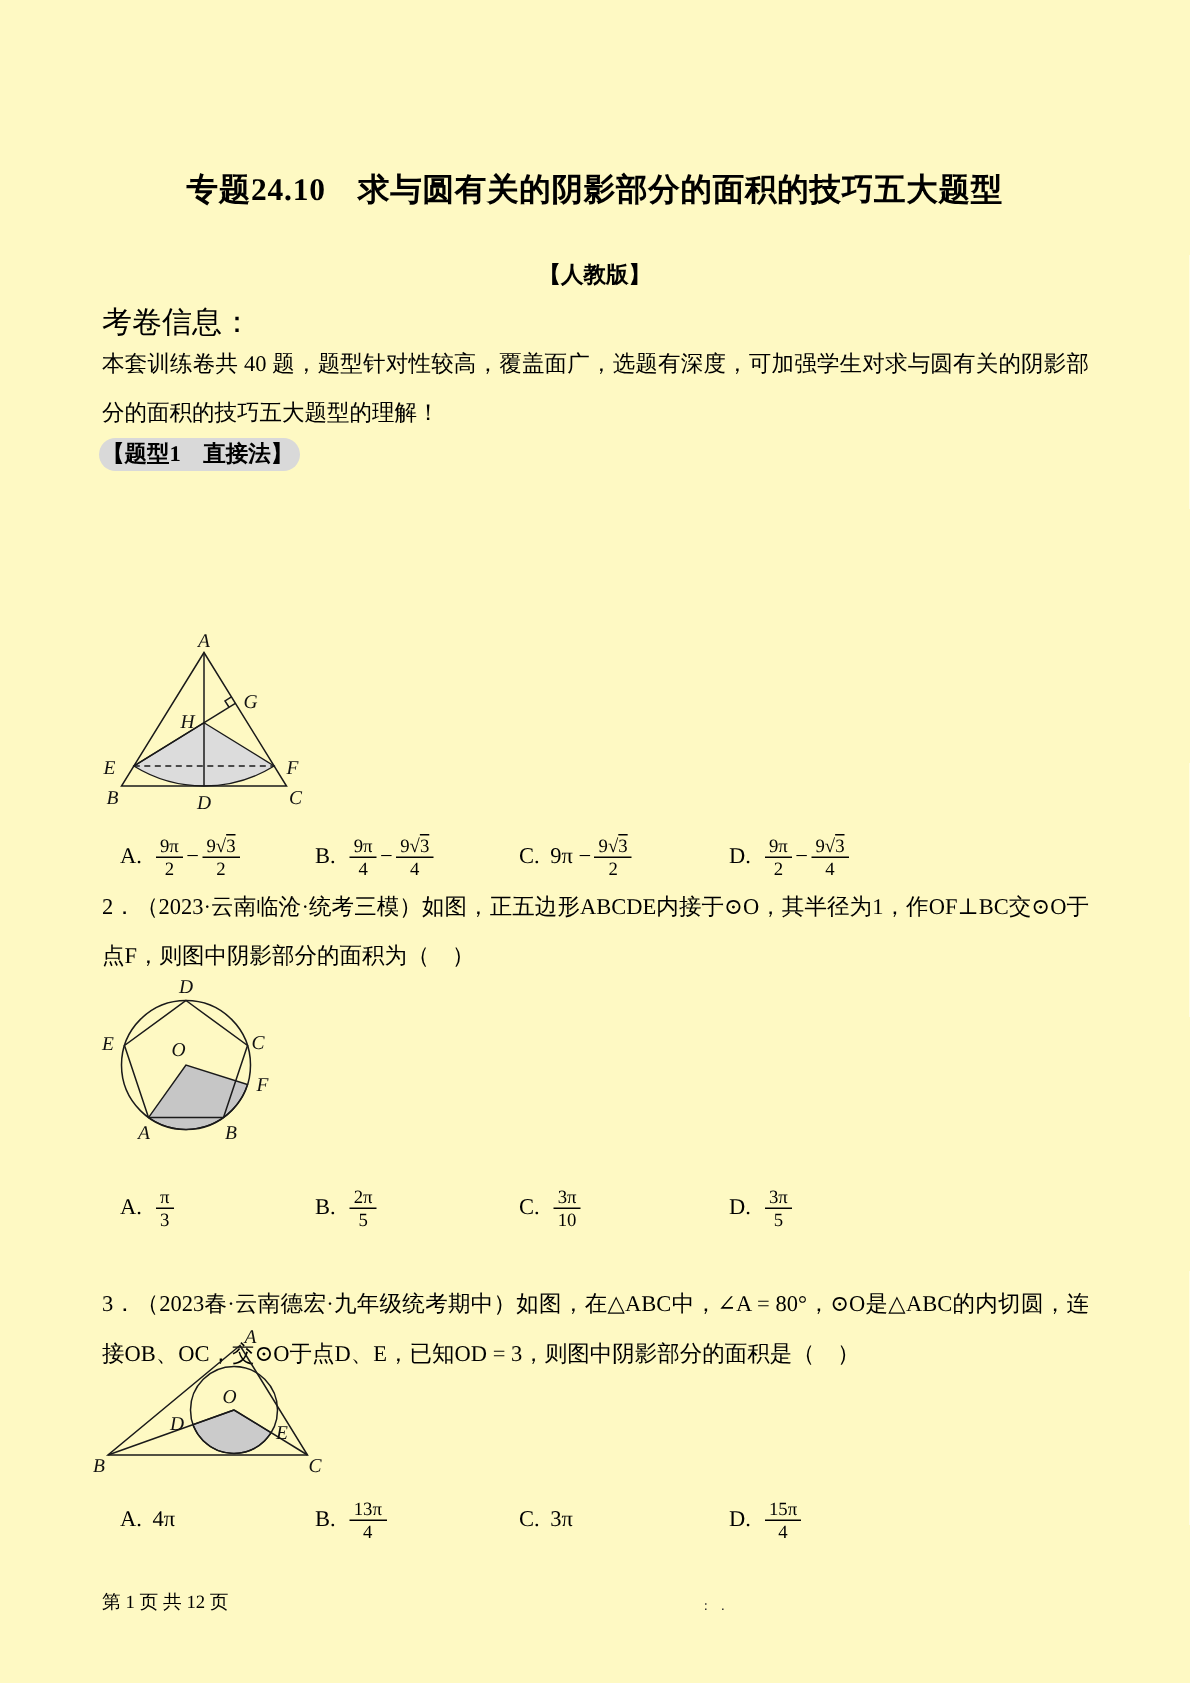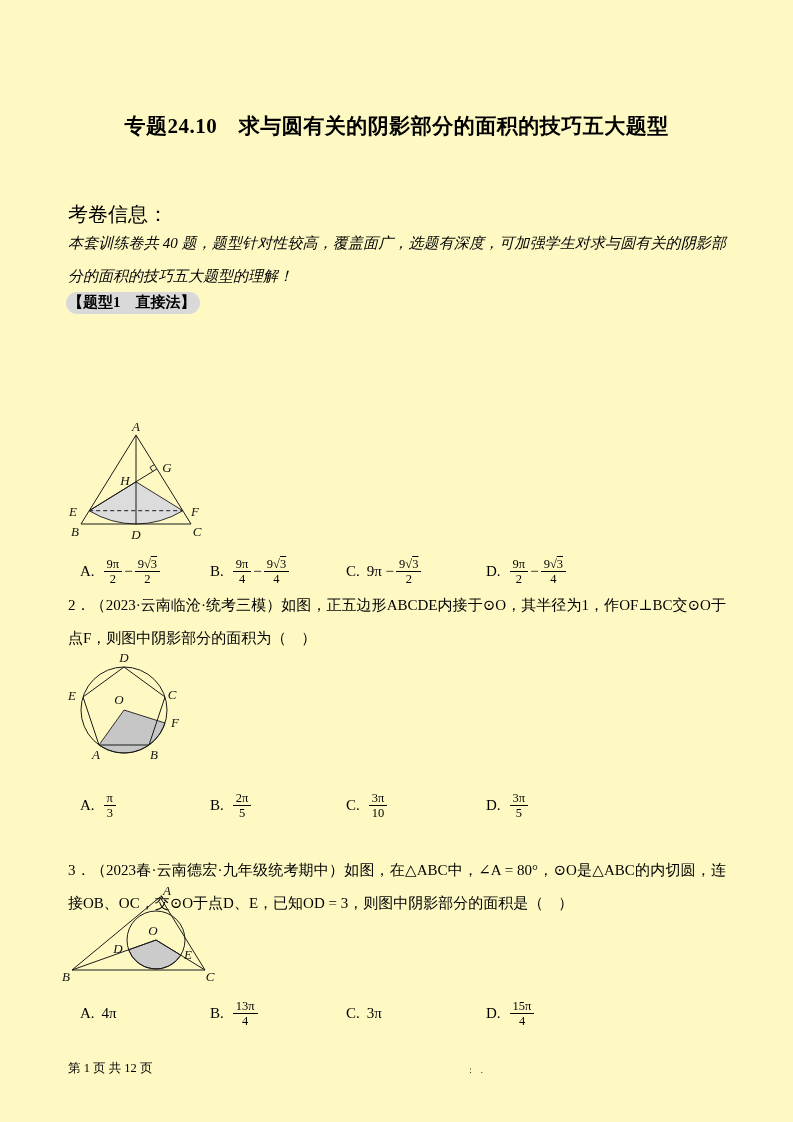--- a/index.html
+++ b/index.html
@@ -4,21 +4,21 @@
 <style>
   html,body{margin:0;padding:0;background:#ffffff;}
   .page{position:relative;width:793px;height:1122px;background:#fef9c3;overflow:hidden;
         font-family:"Liberation Serif","DejaVu Serif",serif;color:#000;}
   .title{position:absolute;top:112px;left:0;width:100%;text-align:center;
          font-size:21px;font-weight:700;letter-spacing:0.5px;}
   .edition{position:absolute;top:174px;left:0;width:100%;text-align:center;
            font-size:15px;font-weight:700;}
   .info-label{position:absolute;top:201px;left:68px;font-size:20px;}
   .para{position:absolute;left:68px;width:658px;font-size:15px;line-height:33px;text-align:justify;}
-  .info-body{top:227px;font-style:italic;}
+  .info-body{top:227px;}
   .section-h{position:absolute;top:292px;left:66px;font-size:15px;font-weight:700;
              background:#d9d9d9;padding:1px 4px 2px 2px;border-radius:11px;}
   .q-text{}
   .opts{position:absolute;left:68px;width:660px;height:46px;}
   .opt{position:absolute;top:0;height:46px;display:flex;align-items:center;font-size:15px;white-space:nowrap;}
   .opt .key{margin-right:7px;}
   .math{display:inline-flex;align-items:center;}
   .frac{display:inline-block;text-align:center;line-height:1.12;margin:0 2px;}
   .frac .num,.frac .den{display:block;font-size:12.5px;padding:0 3px;}
   .frac .den{border-top:1px solid #000;}
@@ -33,20 +33,21 @@
        font-size:13px;fill:#111;stroke:none;}
   .footer-left{position:absolute;top:1060px;left:68px;font-size:12.5px;}
   .footer-center{position:absolute;top:1064px;left:466px;font-size:9px;color:#333;}
 </style>
 </head>
 <body>
 
 <div class="page">
 
   <div class="title">专题24.10　求与圆有关的阴影部分的面积的技巧五大题型</div>
+  <div class="edition">【人教版】</div>
 
   <div class="info-label">考卷信息：</div>
   <div class="para info-body">本套训练卷共 40 题，题型针对性较高，覆盖面广，选题有深度，可加强学生对求与圆有关的阴影部分的面积的技巧五大题型的理解！</div>
 
   <div class="section-h">【题型1　直接法】</div>
 
 
   <svg class="fig" style="left:62px;top:419px;" width="210" height="128" viewBox="0 0 210 128">
     <path class="shade1" d="M27.2,91.7 L74,62.8 L120.8,91.7 A89,89 0 0 1 27.2,91.7 Z"></path>
     <polygon class="ln" points="74,16 19,105 129,105"></polygon>

